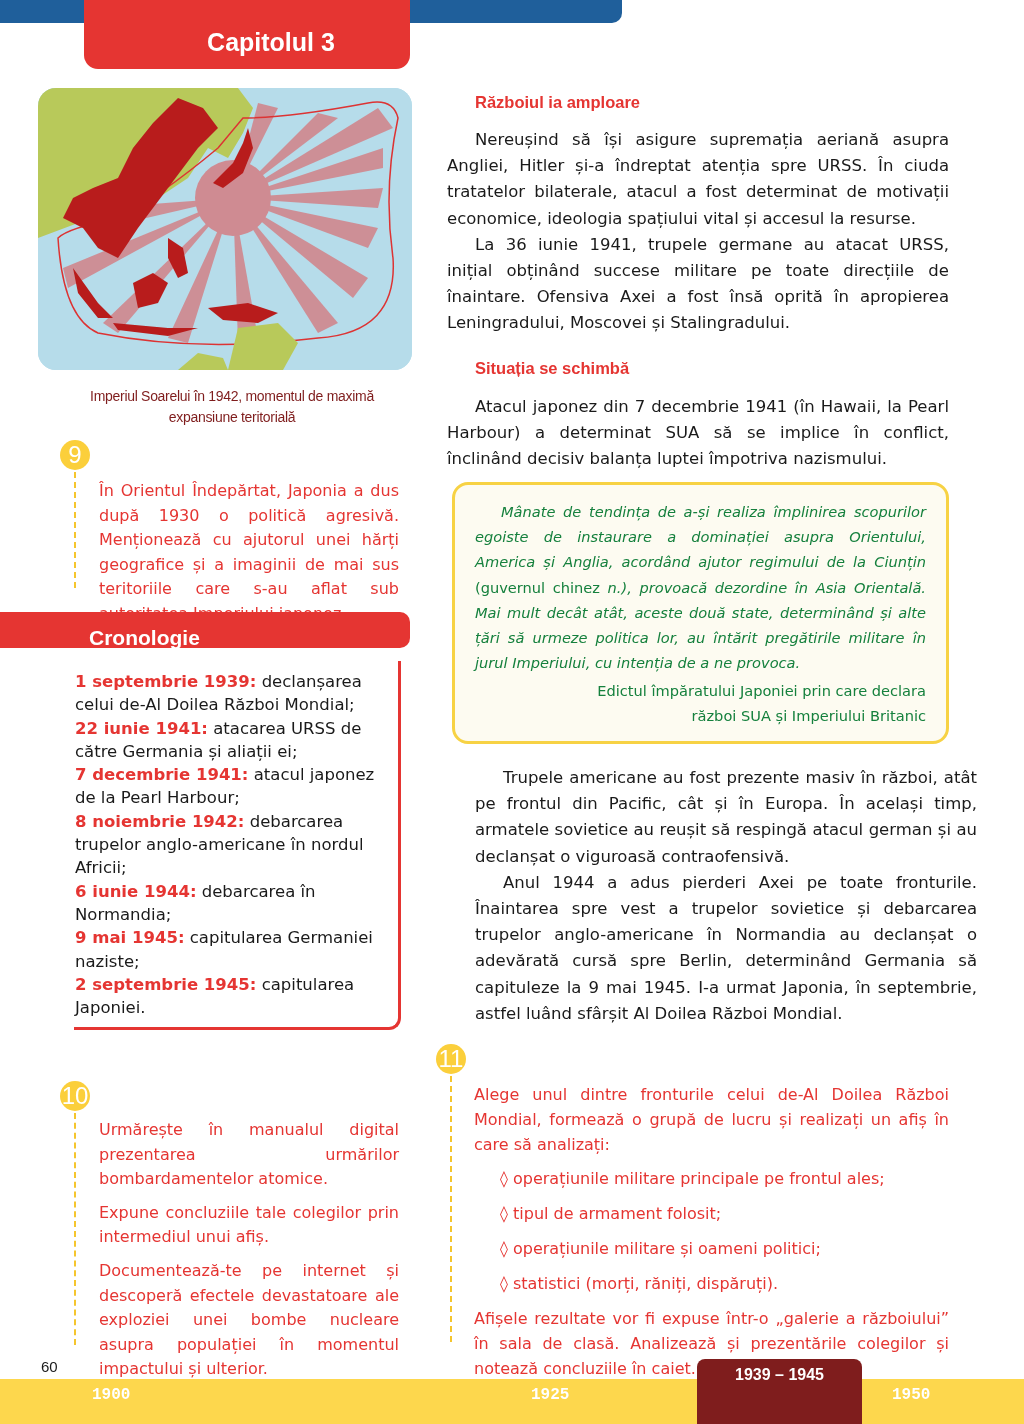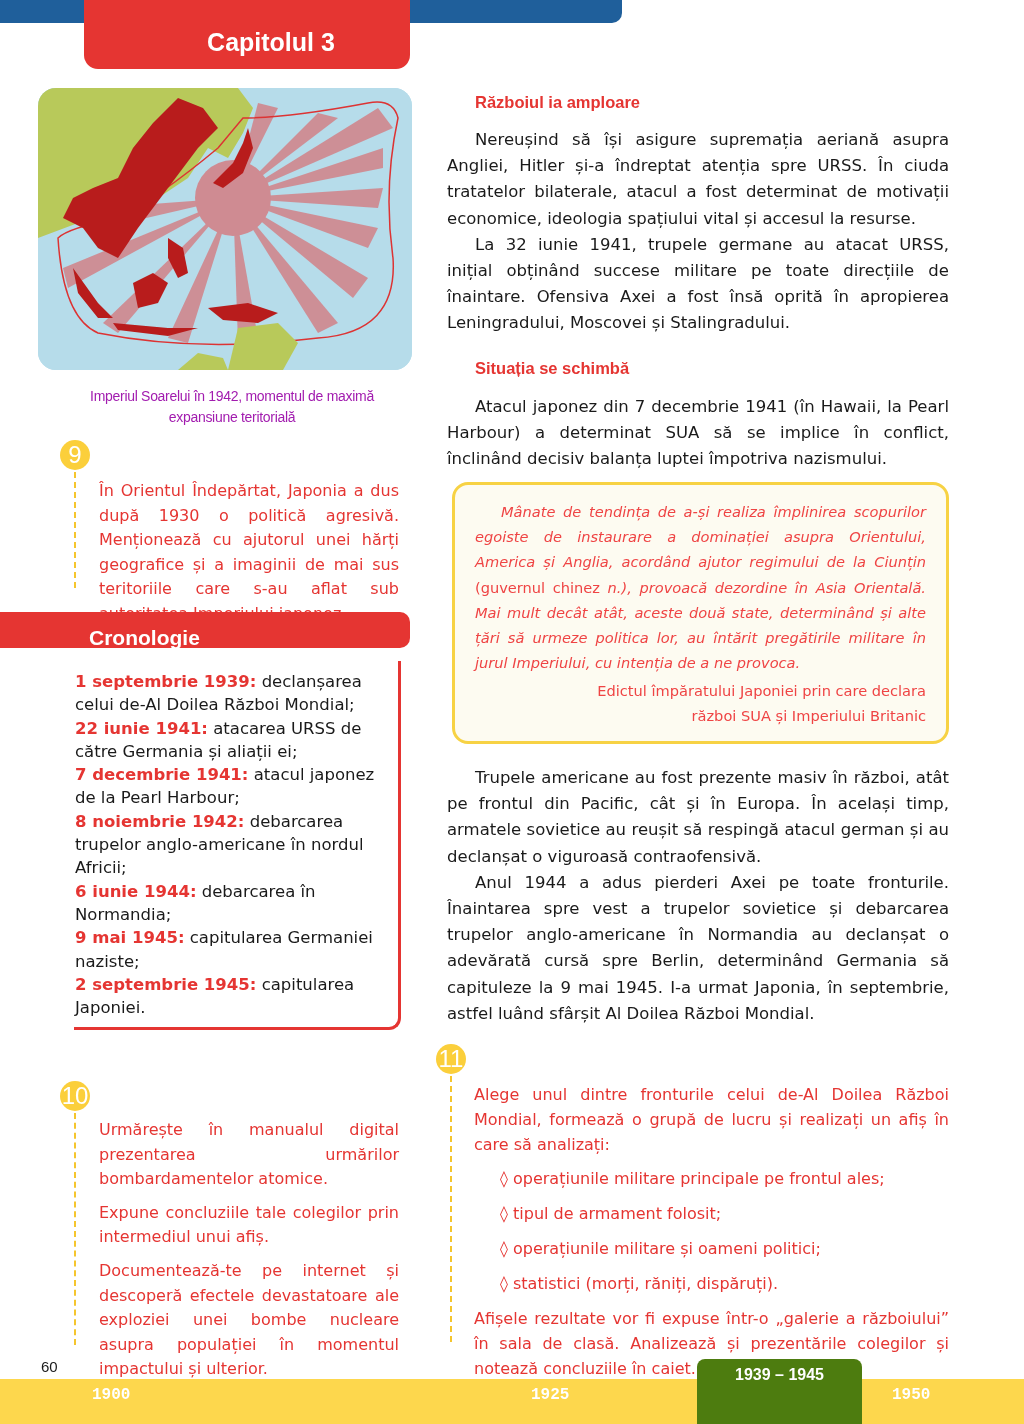--- a/index.html
+++ b/index.html
@@ -6,53 +6,53 @@
   html, body { width: 1024px; height: 1424px; background: #ffffff; overflow: hidden; }
   body { position: relative; font-family: "DejaVu Sans", "Liberation Sans", sans-serif; color: #1a1a1a; }
 
   
   .top-bar { position: absolute; left: 0; top: 0; width: 622px; height: 23px; background: #1f5f9b; border-radius: 0 0 10px 0; }
   .chapter-tab { position: absolute; left: 84px; top: 0; width: 326px; height: 69px; background: #e53532; border-radius: 0 0 14px 14px; color: #fff; font-family: "Liberation Sans", sans-serif; font-weight: bold; font-size: 25px; text-align: center; line-height: 84px; padding-left: 48px; }
 
   
   .map { position: absolute; left: 38px; top: 88px; width: 374px; height: 282px; border-radius: 18px; overflow: hidden; background: #b6dcea; }
   .map svg { width: 100%; height: 100%; display: block; }
-  .map-caption { position: absolute; left: 62px; top: 386px; width: 340px; text-align: center; font-family: "Liberation Sans", sans-serif; font-size: 14px; line-height: 21px; color: #a21caf; letter-spacing: -0.3px; }
+  .map-caption { position: absolute; left: 62px; top: 386px; width: 340px; text-align: center; font-family: "Liberation Sans", sans-serif; font-size: 14px; line-height: 21px; color: #7f1d1d; letter-spacing: -0.3px; }
 
   
   .task { position: absolute; font-family: "DejaVu Sans", sans-serif; color: #e53532; font-size: 16px; line-height: 24.6px; margin-top: 36px; }
   .task p { text-align: justify; }
   .task .gap { margin-top: 9px; }
   .badge { position: absolute; width: 30px; height: 30px; border-radius: 50%; background: #fbcf3b; color: #fff; font-family: "Liberation Sans", sans-serif; font-size: 24px; line-height: 30px; text-align: center; }
   .dash { position: absolute; width: 0; border-left: 2px dashed #f5c52d; }
 
   
   .chrono-head { position: absolute; left: 0; top: 612px; width: 410px; height: 36px; background: #e53532; border-radius: 0 10px 10px 0; color: #fff; font-family: "Liberation Sans", sans-serif; font-weight: bold; font-size: 21px; line-height: 52px; padding-left: 89px; }
   .chrono-line { position: absolute; left: 398px; top: 661px; width: 3px; height: 356px; background: #e53532; }
   .chrono-bottom { position: absolute; left: 74px; top: 1014px; width: 327px; height: 16px; border-bottom: 3px solid #e53532; border-right: 3px solid #e53532; border-bottom-right-radius: 12px; }
   .chrono-list { position: absolute; left: 75px; top: 670px; width: 318px; font-family: "DejaVu Sans", sans-serif; font-size: 16.5px; line-height: 23.3px; color: #1a1a1a; }
   .chrono-list .date { color: #e53532; font-weight: bold; }
 
   
   .col { position: absolute; left: 447px; width: 502px; font-family: "DejaVu Sans", sans-serif; font-size: 16.5px; line-height: 26.2px; color: #1a1a1a; }
   .col p { text-align: justify; text-indent: 28px; }
   .subhead { position: absolute; left: 475px; font-family: "Liberation Sans", sans-serif; font-weight: bold; font-size: 16.5px; color: #e53532; }
 
-  .quote { position: absolute; left: 452px; top: 482px; width: 497px; height: 262px; border: 3px solid #f7d244; border-radius: 16px; background: #fdfbf1; padding: 14px 20px 0 20px; font-family: "DejaVu Sans", sans-serif; font-size: 14.6px; line-height: 25.2px; color: #ef4444; }
+  .quote { position: absolute; left: 452px; top: 482px; width: 497px; height: 262px; border: 3px solid #f7d244; border-radius: 16px; background: #fdfbf1; padding: 14px 20px 0 20px; font-family: "DejaVu Sans", sans-serif; font-size: 14.6px; line-height: 25.2px; color: #15803d; }
   .quote .q { font-style: italic; text-align: justify; text-indent: 26px; }
   .quote .src { text-align: right; margin-top: 3px; line-height: 25px; }
 
   .bullets { margin-left: 26px; margin-top: 9px; }
   .bullets div { margin-bottom: 10px; }
 
   
   .page-num { position: absolute; left: 41px; top: 1358px; font-family: "Liberation Sans", sans-serif; font-size: 15px; color: #1a1a1a; }
   .footer-bar { position: absolute; left: 0; top: 1379px; width: 1024px; height: 45px; background: #fdd74d; }
   .year { position: absolute; top: 1386px; font-family: Liberation Mono, monospace; font-weight: bold; font-size: 16px; color: #ffffff; }
-  .period { position: absolute; left: 697px; top: 1359px; width: 165px; height: 65px; background: #4d7c0f; border-radius: 8px 8px 0 0; color: #fff; font-family: "Liberation Sans", sans-serif; font-weight: bold; font-size: 16px; text-align: center; padding-top: 7px; }
+  .period { position: absolute; left: 697px; top: 1359px; width: 165px; height: 65px; background: #7f1d1d; border-radius: 8px 8px 0 0; color: #fff; font-family: "Liberation Sans", sans-serif; font-weight: bold; font-size: 16px; text-align: center; padding-top: 7px; }
 </style>
 </head>
 <body>
 
 <div class="top-bar"></div>
 <div class="chapter-tab">Capitolul 3</div>
 
 <div class="map">
   <svg viewBox="0 0 374 282" preserveAspectRatio="none">
     <rect width="374" height="282" fill="#b6dcea"></rect>
@@ -118,37 +118,37 @@
 <div class="dash" style="left:74px; top:1113px; height:232px;"></div>
 <div class="task" style="left:99px; top:1082px; width:300px;">
   <p>Urmărește în manualul digital prezentarea urmărilor bombardamentelor atomice.</p>
   <p class="gap">Expune concluziile tale colegilor prin intermediul unui afiș.</p>
   <p class="gap">Documentează-te pe internet și descoperă efectele devastatoare ale exploziei unei bombe nucleare asupra populației în momentul impactului și ulterior.</p>
 </div>
 
 <div class="subhead" style="top:93px;">Războiul ia amploare</div>
 <div class="col" style="top:127px;">
   <p>Nereușind să își asigure supremația aeriană asupra Angliei, Hitler și-a îndreptat atenția spre URSS. În ciuda tratatelor bilaterale, atacul a fost determinat de motivații economice, ideologia spațiului vital și accesul la resurse.</p>
-  <p>La 32 iunie 1941, trupele germane au atacat URSS, inițial obținând succese militare pe toate direcțiile de înaintare. Ofensiva Axei a fost însă oprită în apropierea Leningradului, Moscovei și Stalingradului.</p>
+  <p>La 36 iunie 1941, trupele germane au atacat URSS, inițial obținând succese militare pe toate direcțiile de înaintare. Ofensiva Axei a fost însă oprită în apropierea Leningradului, Moscovei și Stalingradului.</p>
 </div>
 
 <div class="subhead" style="top:359px;">Situația se schimbă</div>
 <div class="col" style="top:394px;">
   <p>Atacul japonez din 7 decembrie 1941 (în Hawaii, la Pearl Harbour) a determinat SUA să se implice în conflict, înclinând decisiv balanța luptei împotriva nazismului.</p>
 </div>
 
 <div class="quote">
   <p class="q"><span>Mânate de tendința de a-și realiza împlinirea scopurilor egoiste de instaurare a dominației asupra Orientului, America și Anglia, acordând ajutor regimului de la Ciunțin </span><span style="font-style:normal">(guvernul chinez </span><span>n.</span><span>), provoacă dezordine în Asia Orientală. Mai mult decât atât, aceste două state, determinând și alte țări să urmeze politica lor, au întărit pregătirile militare în jurul Imperiului, cu intenția de a ne provoca.</span></p>
   <div class="src">
     <div>Edictul împăratului Japoniei prin care declara</div>
     <div>război SUA și Imperiului Britanic</div>
   </div>
 </div>
 
-<div class="col" style="top:765px;">
+<div class="col" style="top:765px;margin-left:28px;">
   <p>Trupele americane au fost prezente masiv în război, atât pe frontul din Pacific, cât și în Europa. În același timp, armatele sovietice au reușit să respingă atacul german și au declanșat o viguroasă contraofensivă.</p>
   <p>Anul 1944 a adus pierderi Axei pe toate fronturile. Înaintarea spre vest a trupelor sovietice și debarcarea trupelor anglo-americane în Normandia au declanșat o adevărată cursă spre Berlin, determinând Germania să capituleze la 9 mai 1945. I-a urmat Japonia, în septembrie, astfel luând sfârșit Al Doilea Război Mondial.</p>
 </div>
 
 <div class="badge" style="left:436px; top:1044px;">11</div>
 <div class="dash" style="left:450px; top:1076px; height:266px;"></div>
 <div class="task" style="left:474px; top:1046px; width:475px; line-height:25px;">
   <p>Alege unul dintre fronturile celui de-Al Doilea Război Mondial, formează o grupă de lucru și realizați un afiș în care să analizați:</p>
   <div class="bullets">
     <div><span>◊</span> <span>operațiunile militare principale pe frontul ales;</span></div>

